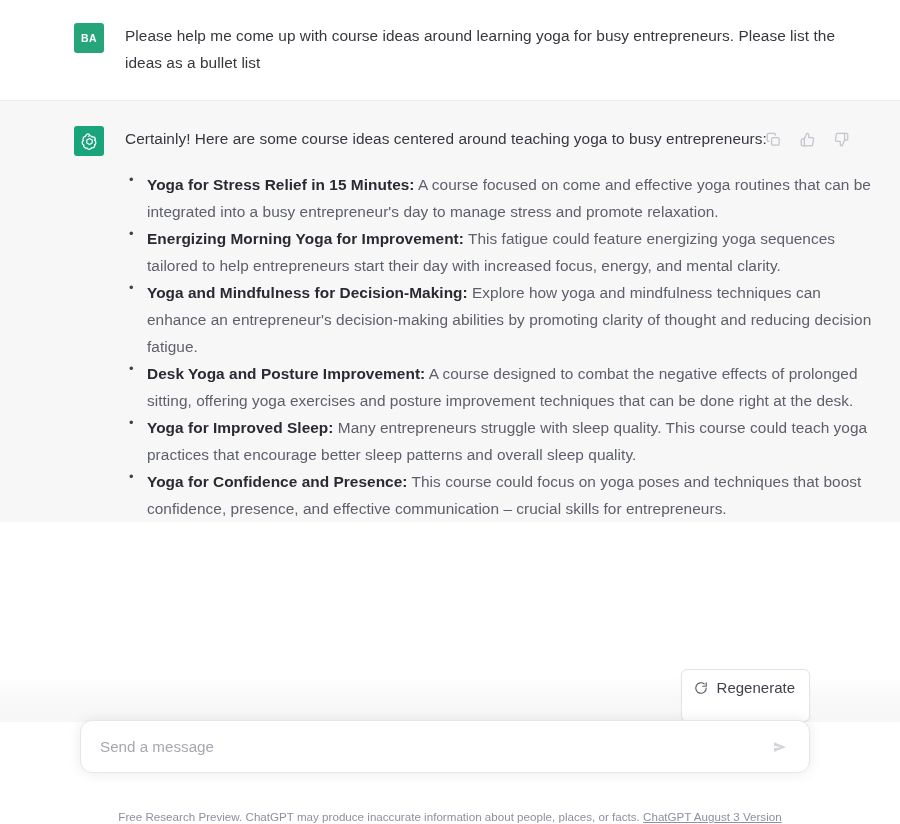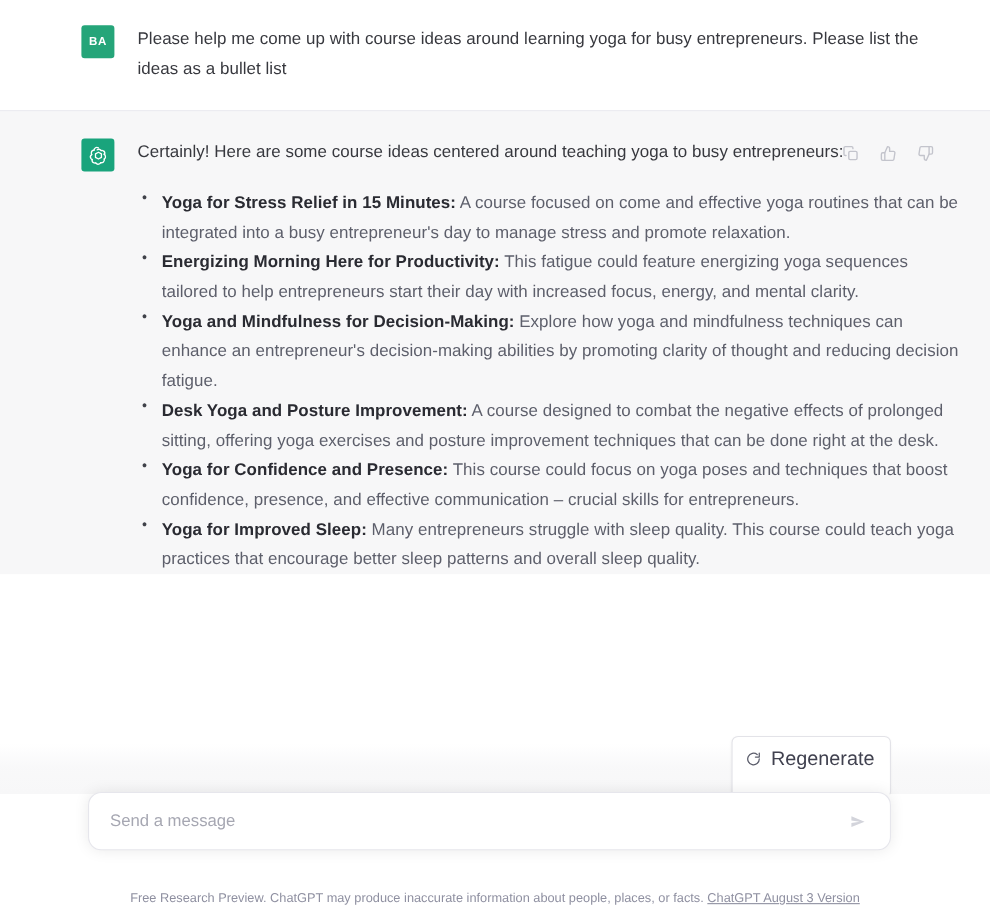--- a/index.html
+++ b/index.html
@@ -146,21 +146,21 @@
     position: absolute;
     right: 90px;
     top: 669px;
     display: flex;
     align-items: center;
     gap: 9px;
     background: #ffffff;
     border: 1px solid #e3e3e8;
     border-radius: 6px;
     padding: 9px 14px 25px 12px;
-    font-size: 18px;
+    font-size: 15px;
     color: #40414f;
     box-shadow: 0 1px 3px rgba(16,16,24,0.045);
     cursor: pointer;
     white-space: nowrap;
     z-index: 5;
   }
   .regenerate svg { display:block; color:#5b5d6b; }
 
   
   .composer-wrap {
@@ -260,25 +260,25 @@
               <path d="M12 8.1 8.6 10v4L12 15.9 15.4 14v-4z"></path>
             </svg>
           </span>
         </div>
 
         <div class="msg-body">
           <p>Certainly! Here are some course ideas centered around teaching yoga to busy entrepreneurs:</p>
 
           <ul class="bullets">
             <li><b>Yoga for Stress Relief in 15 Minutes:</b><span> A course focused on come and effective yoga routines that can be integrated into a busy entrepreneur's day to manage stress and promote relaxation.</span></li>
-            <li><b>Energizing Morning Here for Productivity:</b><span> This fatigue could feature energizing yoga sequences tailored to help entrepreneurs start their day with increased focus, energy, and mental clarity.</span></li>
+            <li><b>Energizing Morning Yoga for Improvement:</b><span> This fatigue could feature energizing yoga sequences tailored to help entrepreneurs start their day with increased focus, energy, and mental clarity.</span></li>
             <li><b>Yoga and Mindfulness for Decision-Making:</b><span> Explore how yoga and mindfulness techniques can enhance an entrepreneur's decision-making abilities by promoting clarity of thought and reducing decision fatigue.</span></li>
             <li><b>Desk Yoga and Posture Improvement:</b><span> A course designed to combat the negative effects of prolonged sitting, offering yoga exercises and posture improvement techniques that can be done right at the desk.</span></li>
+            <li><b>Yoga for Improved Sleep:</b><span> Many entrepreneurs struggle with sleep quality. This course could teach yoga practices that encourage better sleep patterns and overall sleep quality.</span></li>
             <li><b>Yoga for Confidence and Presence:</b><span> This course could focus on yoga poses and techniques that boost confidence, presence, and effective communication – crucial skills for entrepreneurs.</span></li>
-            <li><b>Yoga for Improved Sleep:</b><span> Many entrepreneurs struggle with sleep quality. This course could teach yoga practices that encourage better sleep patterns and overall sleep quality.</span></li>
           </ul>
         </div>
 
         <div class="msg-actions">
           <div class="icon-btn">
             <svg width="15" height="15" viewBox="0 0 24 24" fill="none" stroke="currentColor" stroke-width="2" stroke-linecap="round" stroke-linejoin="round">
               <rect x="9" y="9" width="12" height="12" rx="2"></rect>
               <path d="M5 15H4a2 2 0 0 1-2-2V4a2 2 0 0 1 2-2h9a2 2 0 0 1 2 2v1"></path>
             </svg>
           </div>

